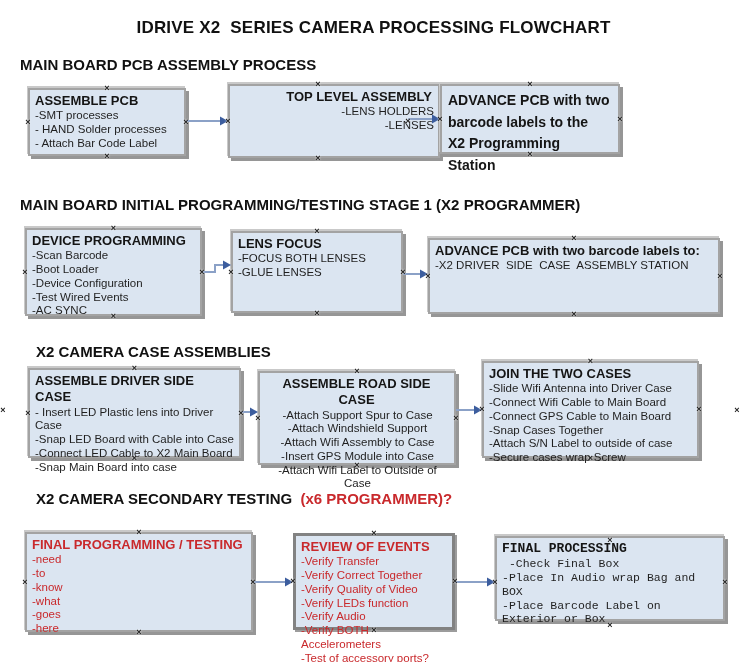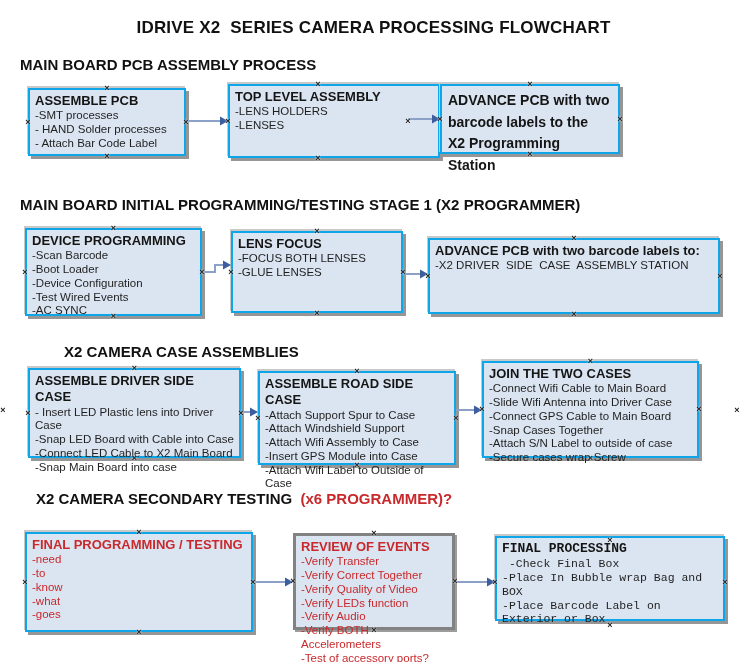--- a/index.html
+++ b/index.html
@@ -9,21 +9,21 @@
   }
   .title{
     position:absolute;top:18px;left:0;width:747px;text-align:center;
     font-size:17px;font-weight:bold;color:#111;white-space:pre;letter-spacing:.2px;
   }
   .heading{
     position:absolute;font-size:15px;font-weight:bold;color:#111;white-space:pre;
   }
   .heading .red{color:#c9292c;}
   .fbox{
-    position:absolute;background:#dbe5f1;border:2px solid #0ea5e9;
+    position:absolute;background:#dbe5f1;border:2px solid #a3a3a3;
     box-shadow:3px 3px 0 #969696,-1px -2px 0 #c9c9c9;
     box-sizing:border-box;overflow:visible;
   }
   .fbox.grayline{border:3px solid #828282;box-shadow:2px 2px 0 #9c9c9c;}
   .fbox .hdr{
     padding:3px 6px 0 5px;font-size:13px;font-weight:bold;color:#151515;
     white-space:pre-wrap;line-height:1.25;
   }
   .fbox.banner .hdr{font-size:14px;line-height:1.55;padding:4px 8px 0 6px;}
   .fbox .itm{
@@ -80,21 +80,21 @@
     <div class="fbox" style="left: 28px; top: 88px; width: 158px; height: 68px;">
       <div class="hdr">ASSEMBLE PCB</div>
       <div class="itm">-SMT processes</div>
       <div class="itm">- HAND Solder processes</div>
       <div class="itm">- Attach Bar Code Label</div>
     </div>
     <span class="handle" style="left: 102.5px; top: 83.5px;">×</span>
     <span class="handle" style="left: 102.5px; top: 151.5px;">×</span>
     <span class="handle" style="left: 23.5px; top: 117.5px;">×</span>
     <span class="handle" style="left: 181.5px; top: 117.5px;">×</span>
-    <div class="fbox" style="left: 228px; top: 84px; width: 212px; height: 74px;">
+    <div class="fbox" style="left: 228px; top: 84px; width: 212px; height: 74px; text-align: right;">
       <div class="hdr">TOP LEVEL ASSEMBLY</div>
       <div class="itm">-LENS HOLDERS</div>
       <div class="itm">-LENSES</div>
     </div>
     <span class="handle" style="left: 313.5px; top: 79.5px;">×</span>
     <span class="handle" style="left: 313.5px; top: 153.5px;">×</span>
     <span class="handle" style="left: 223.5px; top: 116.5px;">×</span>
     <span class="handle" style="left: 403.5px; top: 116.5px;">×</span>
     <div class="fbox banner" style="left: 440px; top: 84px; width: 180px; height: 70px;">
       <div class="hdr">ADVANCE PCB with two barcode labels to the  X2 Programming Station</div>
@@ -126,65 +126,66 @@
     <span class="handle" style="left: 226.5px; top: 267.5px;">×</span>
     <span class="handle" style="left: 398.5px; top: 267.5px;">×</span>
     <div class="fbox" style="left: 428px; top: 238px; width: 292px; height: 76px;">
       <div class="hdr">ADVANCE PCB with two barcode labels to:</div>
       <div class="itm">-X2 DRIVER  SIDE  CASE  ASSEMBLY STATION</div>
     </div>
     <span class="handle" style="left: 569.5px; top: 233.5px;">×</span>
     <span class="handle" style="left: 569.5px; top: 309.5px;">×</span>
     <span class="handle" style="left: 423.5px; top: 271.5px;">×</span>
     <span class="handle" style="left: 715.5px; top: 271.5px;">×</span>
-    <div class="heading" style="left: 36px; top: 343px; margin-left: 28px;"><span>X2 CAMERA CASE ASSEMBLIES</span></div>
+    <div class="heading" style="left: 36px; top: 343px;"><span>X2 CAMERA CASE ASSEMBLIES</span></div>
     <div class="fbox" style="left: 28px; top: 368px; width: 213px; height: 90px;">
       <div class="hdr">ASSEMBLE DRIVER SIDE CASE</div>
       <div class="itm">- Insert LED Plastic lens into Driver Case</div>
       <div class="itm">-Snap LED Board with Cable into Case</div>
       <div class="itm">-Connect LED Cable to X2 Main Board</div>
       <div class="itm">-Snap Main Board into case</div>
     </div>
     <span class="handle" style="left: 130px; top: 363.5px;">×</span>
     <span class="handle" style="left: 130px; top: 453.5px;">×</span>
     <span class="handle" style="left: 23.5px; top: 408.5px;">×</span>
     <span class="handle" style="left: 236.5px; top: 408.5px;">×</span>
-    <div class="fbox" style="left: 258px; top: 371px; width: 198px; height: 94px;">
+    <div class="fbox" style="left: 258px; top: 371px; width: 198px; height: 94px; text-align: center;">
       <div class="hdr">ASSEMBLE ROAD SIDE CASE</div>
       <div class="itm">-Attach Support Spur to Case</div>
       <div class="itm">-Attach Windshield Support</div>
       <div class="itm">-Attach Wifi Assembly to Case</div>
       <div class="itm">-Insert GPS Module into Case</div>
       <div class="itm">-Attach Wifi Label to Outside of Case</div>
     </div>
     <span class="handle" style="left: 352.5px; top: 366.5px;">×</span>
     <span class="handle" style="left: 352.5px; top: 460.5px;">×</span>
     <span class="handle" style="left: 253.5px; top: 413.5px;">×</span>
     <span class="handle" style="left: 451.5px; top: 413.5px;">×</span>
     <div class="fbox" style="left: 482px; top: 361px; width: 217px; height: 97px;">
       <div class="hdr">JOIN THE TWO CASES</div>
+      <div class="itm">-Slide Wifi Antenna into Driver Case</div>
       <div class="itm">-Connect Wifi Cable to Main Board</div>
-      <div class="itm">-Slide Wifi Antenna into Driver Case</div>
       <div class="itm">-Connect GPS Cable to Main Board</div>
       <div class="itm">-Snap Cases Together</div>
       <div class="itm">-Attach S/N Label to outside of case</div>
       <div class="itm">-Secure cases wrap Screw</div>
     </div>
     <span class="handle" style="left: 586px; top: 356.5px;">×</span>
     <span class="handle" style="left: 586px; top: 453.5px;">×</span>
     <span class="handle" style="left: 477.5px; top: 405px;">×</span>
     <span class="handle" style="left: 694.5px; top: 405px;">×</span>
     <div class="heading" style="left: 36px; top: 490px;"><span>X2 CAMERA SECONDARY TESTING  </span><span class="red">(x6 PROGRAMMER)?</span></div>
     <div class="fbox red" style="left: 25px; top: 532px; width: 228px; height: 100px;">
       <div class="hdr">FINAL PROGRAMMING / TESTING</div>
       <div class="itm">-need</div>
       <div class="itm">-to</div>
       <div class="itm">-know</div>
       <div class="itm">-what</div>
       <div class="itm">-goes</div>
+      <div class="itm">-here</div>
     </div>
     <span class="handle" style="left: 134.5px; top: 527.5px;">×</span>
     <span class="handle" style="left: 134.5px; top: 627.5px;">×</span>
     <span class="handle" style="left: 20.5px; top: 577.5px;">×</span>
     <span class="handle" style="left: 248.5px; top: 577.5px;">×</span>
     <div class="fbox grayline red" style="left: 293px; top: 533px; width: 162px; height: 97px;">
       <div class="hdr">REVIEW OF EVENTS</div>
       <div class="itm">-Verify Transfer</div>
       <div class="itm">-Verify Correct Together</div>
       <div class="itm">-Verify Quality of Video</div>
@@ -193,21 +194,21 @@
       <div class="itm">-Verify BOTH Accelerometers</div>
       <div class="itm">-Test of accessory ports?</div>
     </div>
     <span class="handle" style="left: 369.5px; top: 528.5px;">×</span>
     <span class="handle" style="left: 369.5px; top: 625.5px;">×</span>
     <span class="handle" style="left: 288.5px; top: 577px;">×</span>
     <span class="handle" style="left: 450.5px; top: 577px;">×</span>
     <div class="fbox" style="left: 495px; top: 536px; width: 230px; height: 85px; font-family: Liberation Mono, monospace;">
       <div class="hdr">FINAL PROCESSING</div>
       <div class="itm"> -Check Final Box</div>
-      <div class="itm">-Place In Bubble wrap Bag and BOX</div>
+      <div class="itm">-Place In Audio wrap Bag and BOX</div>
       <div class="itm">-Place Barcode Label on Exterior or Box</div>
     </div>
     <span class="handle" style="left: 605.5px; top: 535.5px;">×</span>
     <span class="handle" style="left: 605.5px; top: 620.5px;">×</span>
     <span class="handle" style="left: 490.5px; top: 578px;">×</span>
     <span class="handle" style="left: 720.5px; top: 578px;">×</span>
     <span class="handle" style="left: 732.5px; top: 405.5px;">×</span>
     <span class="handle" style="left: -1.5px; top: 405.5px;">×</span>
   </div>
 

